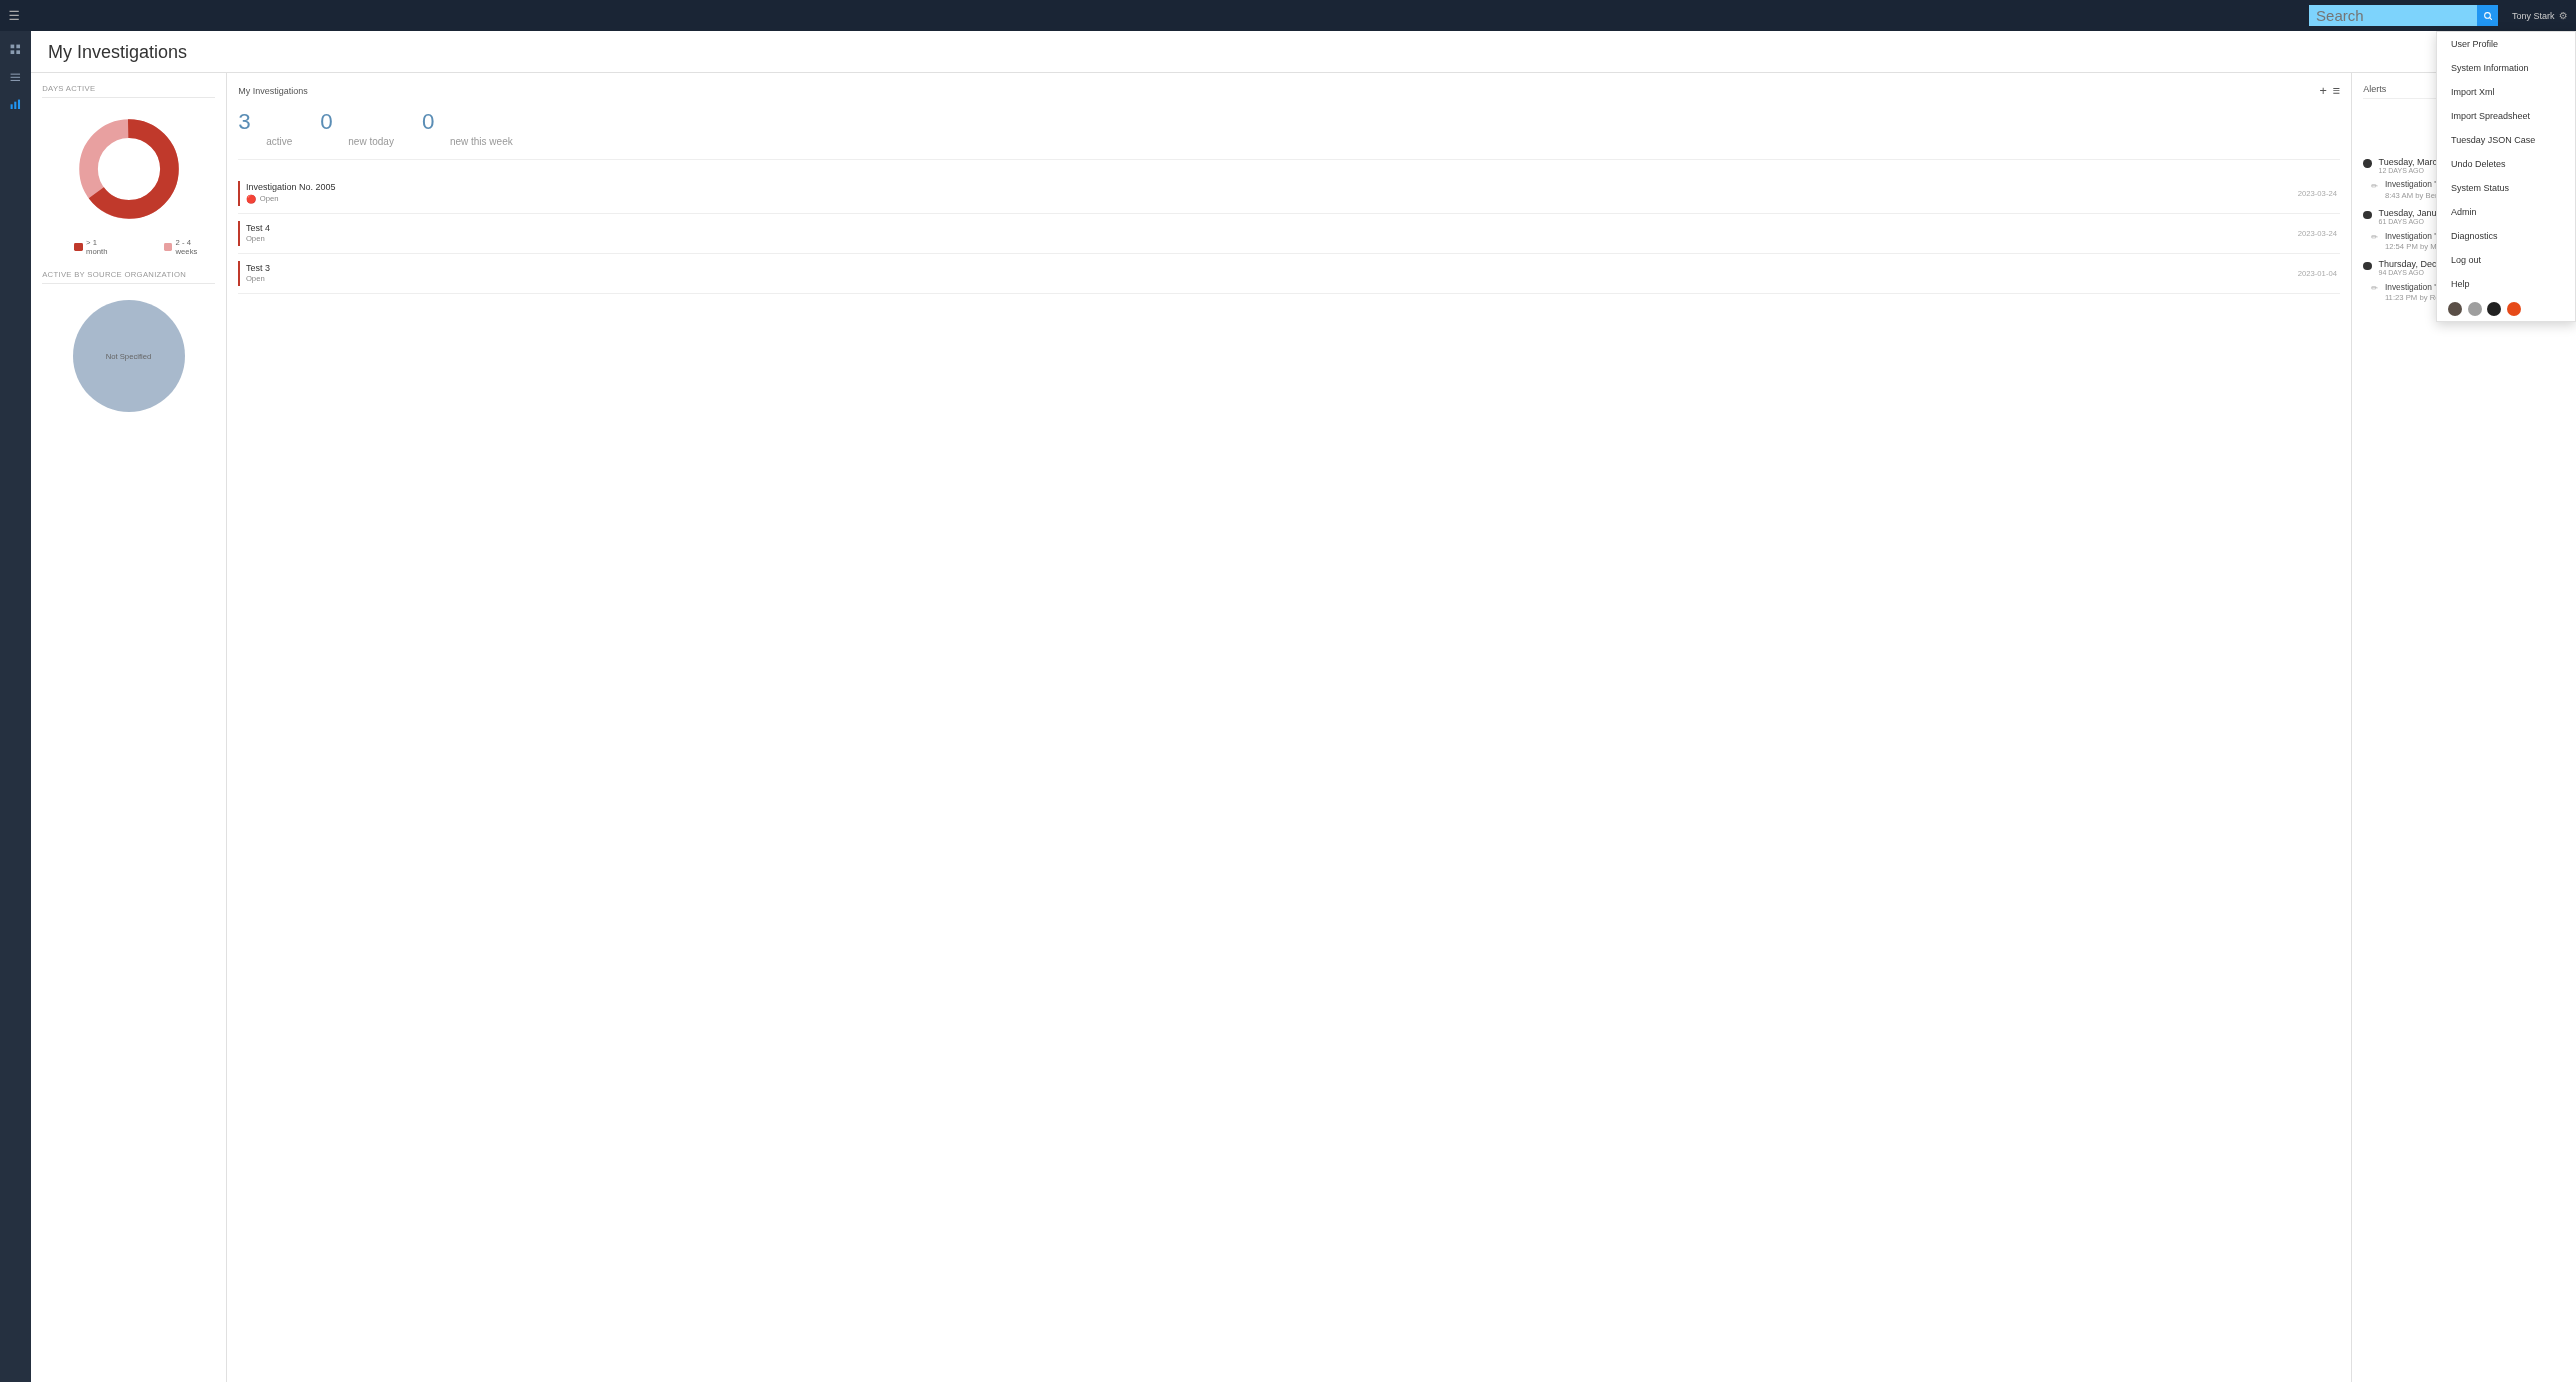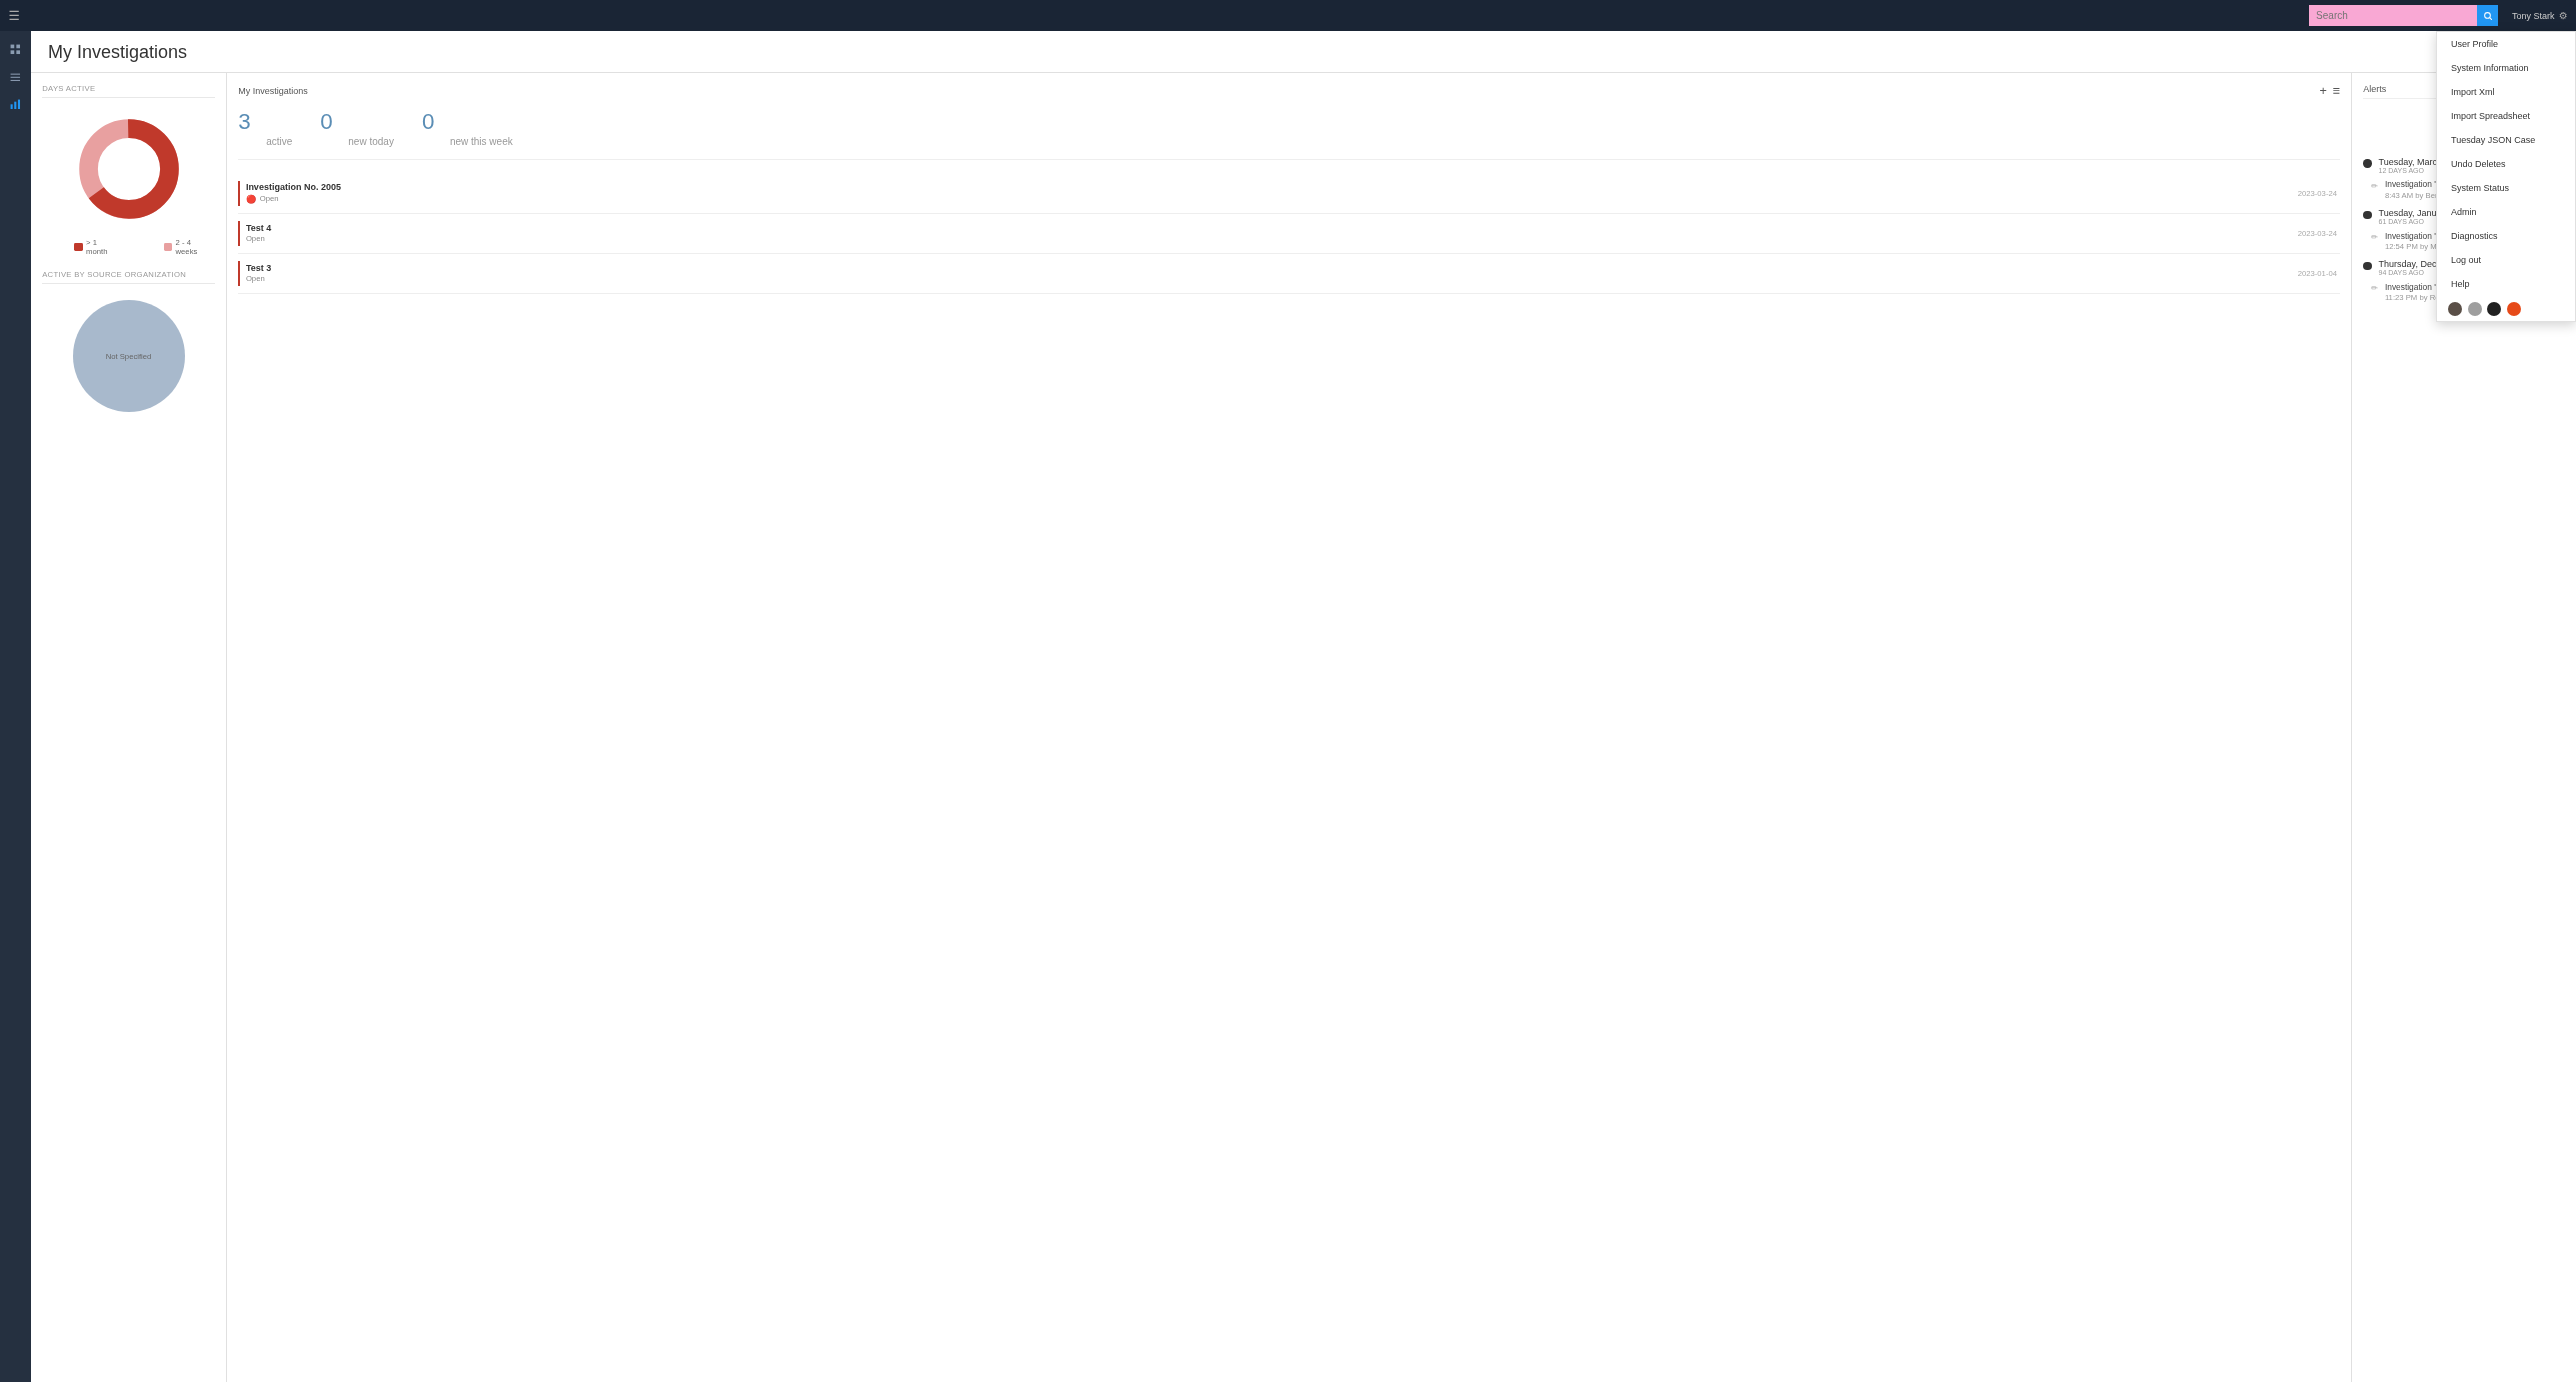--- a/index.html
+++ b/index.html
@@ -12,25 +12,25 @@
       display: flex;
       align-items: center;
       padding: 0 8.4px;
       flex-shrink: 0;
       position: relative;
       z-index: 100;
     }
     .hamburger-icon { color: #aaa; font-size: 12.6px; cursor: pointer; margin-right: 8.4px; }
     .search-container { margin-left: auto; display: flex; align-items: center; }
     .search-input {
-      background: #f9a8d4;
+      background: #7dd3fc;
       border: none;
       padding: 3.5px 7px;
       width: 168px;
-      font-size: 10px;
+      font-size: 15px;
       height: 21px;
       outline: none;
     }
     .search-btn {
       background: #2196f3;
       border: none;
       color: #fff;
       width: 21px;
       height: 21px;
       cursor: pointer;
@@ -112,21 +112,21 @@
     .stat-item { display: flex; flex-direction: column; align-items: flex-start; }
     .stat-number { font-size: 22.4px; font-weight: 300; color: #5a8db5; }
     .stat-label { font-size: 10px; color: #999; margin-top: 1.4px; margin-left: 28px; }
 
     
     .inv-list { display: flex; flex-direction: column; gap: 0; }
     .inv-item { border-bottom: 0.7px solid #eee; padding: 7px 0; display: flex; flex-direction: column; gap: 1.4px; cursor: pointer; }
     .inv-item-header { display: flex; align-items: center; gap: 5.6px; }
     .inv-accent { width: 2.1px; height: 25px; background: #c0392b; flex-shrink: 0; }
     .inv-info { flex: 1; }
-    .inv-name { font-size: 9px; color: #333; font-weight: 700; }
+    .inv-name { font-size: 9px; color: #333; font-weight: 400; }
     .inv-status-row { display: flex; align-items: center; gap: 3.5px; margin-top: 1.4px; }
     .inv-status-icon { color: #e74c3c; font-size: 8.4px; }
     .inv-status { font-size: 7.7px; color: #888; }
     .inv-date { font-size: 7.7px; color: #aaa; text-align: right; padding-right: 2.8px; }
 
     
     .right-panel { width: 224px; flex-shrink: 0; background: #fff; padding: 11.2px; overflow-y: auto; }
     .alerts-header { font-size: 9px; color: #555; margin-bottom: 8.4px; padding-bottom: 4.2px; border-bottom: 0.7px solid #eee; }
     .alerts-unread { display: flex; flex-direction: column; align-items: center; margin-bottom: 11.2px; }
     .unread-number { font-size: 25px; font-weight: 300; color: #5a8db5; }

